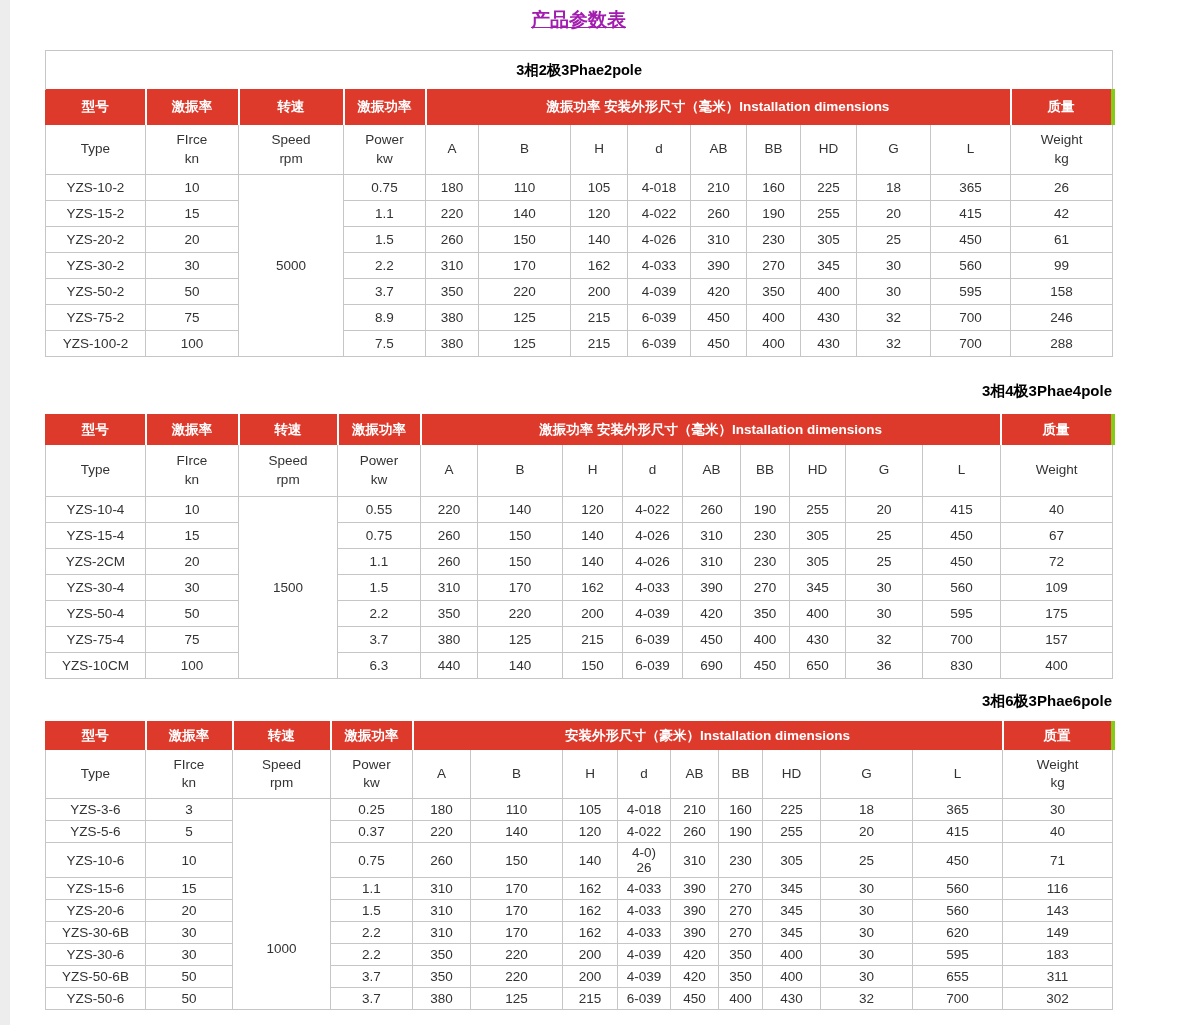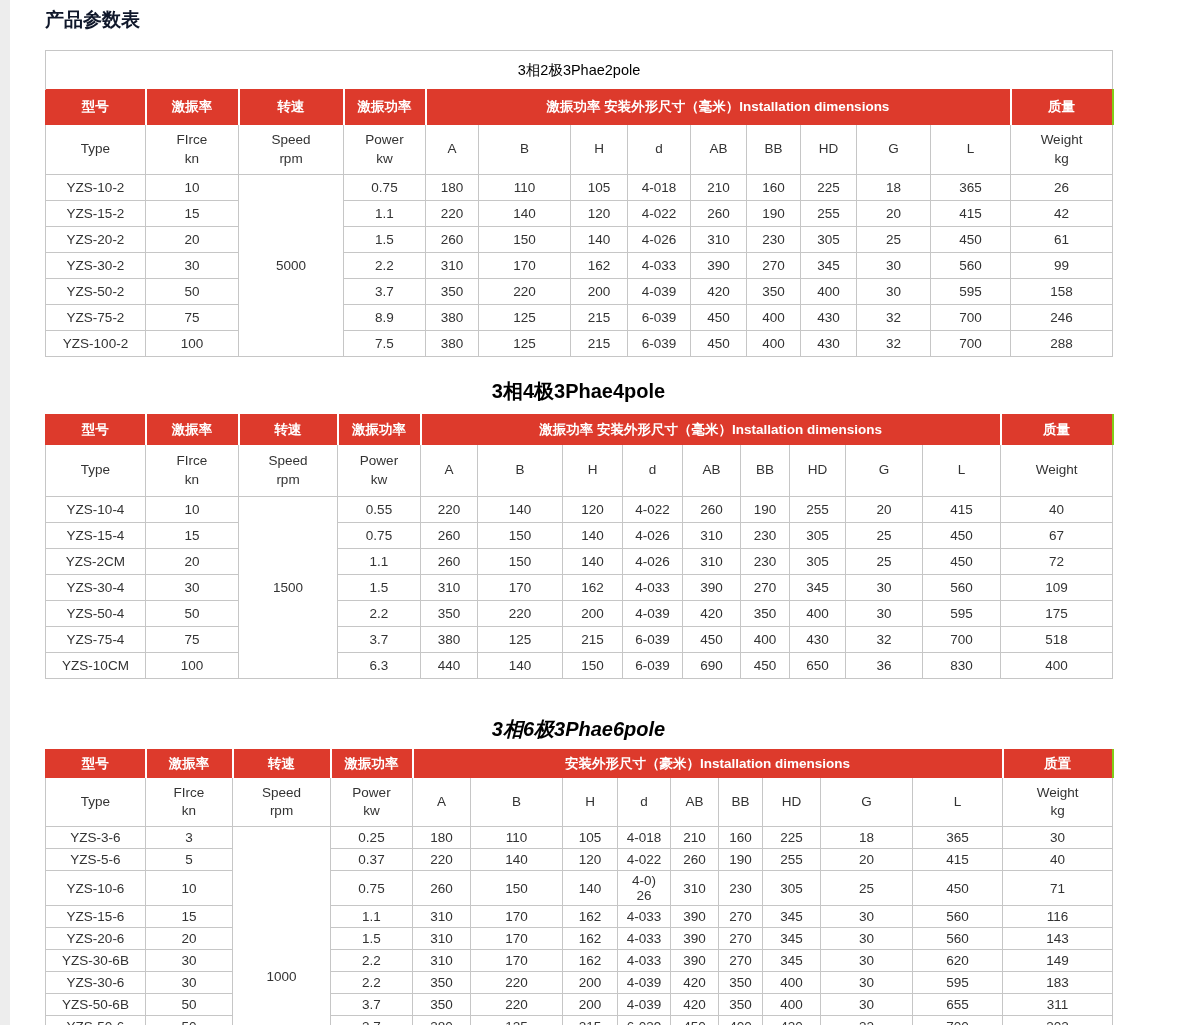--- a/index.html
+++ b/index.html
@@ -4,50 +4,50 @@
 <style>
   html,body{margin:0;padding:0;background:#ffffff;}
   body{
     width:1199px;height:1025px;overflow:hidden;position:relative;
     font-family:"Liberation Sans","DejaVu Sans",sans-serif;
     -webkit-font-smoothing:antialiased;
   }
   .edge-strip{position:absolute;left:0;top:0;width:10px;height:1025px;background:#ededed;}
   .content{margin-left:45px;width:1067px;}
   .main-title{
-    margin:8px 0 0 0;text-align:left;font-size:19px;line-height:24px;
-    font-weight:bold;color:#0f172a;
+    margin:8px 0 0 0;text-align:center;font-size:19px;line-height:24px;
+    font-weight:bold;color:#a21caf;text-decoration:underline;
   }
   .tbl-title{
-    text-align:center;font-size:20px;line-height:20px;font-weight:bold;color:#000;
+    text-align:right;font-size:15px;line-height:20px;font-weight:bold;color:#000;
   }
   .tbl-title.t2t{margin-top:24px;}
-  .tbl-title.t3t{margin-top:40px;font-style:italic;}
+  .tbl-title.t3t{margin-top:12px;}
 
   table{
     border-collapse:collapse;table-layout:fixed;width:1067px;
     border:1px solid #c6c6c6;
   }
   table.t1{margin-top:18px;}
   table.t2{margin-top:13px;}
   table.t3{margin-top:10px;}
 
   td,th{
     border:1px solid #c6c6c6;text-align:center;vertical-align:middle;
     font-size:13.5px;color:#333;padding:2px 3px;white-space:pre-line;
     overflow:hidden;
   }
   .title-row td{
-    height:34px;font-size:14.5px;font-weight:normal;color:#000;border-bottom:none;text-align:center;
+    height:34px;font-size:14.5px;font-weight:bold;color:#000;border-bottom:none;text-align:center;
   }
   .red-row th{
     background:#dd3a2c;color:#ffffff;font-weight:bold;font-size:13.5px;
     border:1px solid #dd3a2c;border-right:2px solid #ffffff;
   }
-  .red-row th:last-child{border-right:2px solid #84cc16;}
+  .red-row th:last-child{border-right:4px solid #84cc16;}
   .sub-row th{font-weight:normal;line-height:1.35;}
 
   .t1 .red-row th{height:30px;}
   .t1 .sub-row th{height:45px;}
   .t1 tbody tr{height:26px;}
   .t2 .red-row th{height:25px;}
   .t2 .sub-row th{height:47px;}
   .t2 tbody tr{height:26px;}
   .t3 .red-row th{height:23px;}
   .t3 .sub-row th{height:44px;}
@@ -355,21 +355,21 @@
           <td>3.7</td>
           <td>380</td>
           <td>125</td>
           <td>215</td>
           <td>6-039</td>
           <td>450</td>
           <td>400</td>
           <td>430</td>
           <td>32</td>
           <td>700</td>
-          <td>518</td>
+          <td>157</td>
         </tr>
         <tr>
           <td>YZS-10CM</td>
           <td>100</td>
           <td>6.3</td>
           <td>440</td>
           <td>140</td>
           <td>150</td>
           <td>6-039</td>
           <td>690</td>

